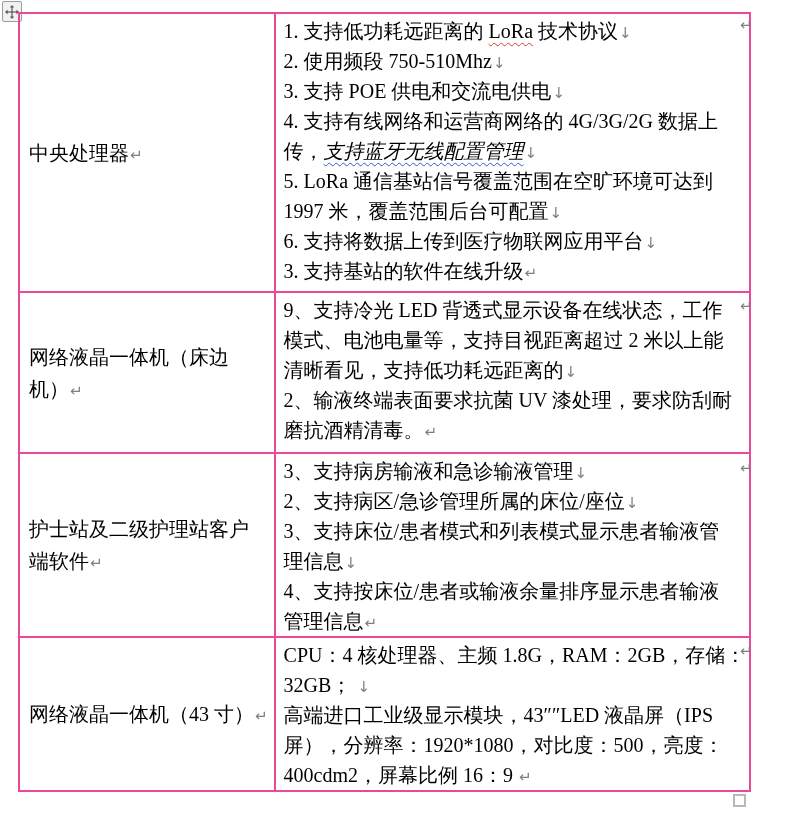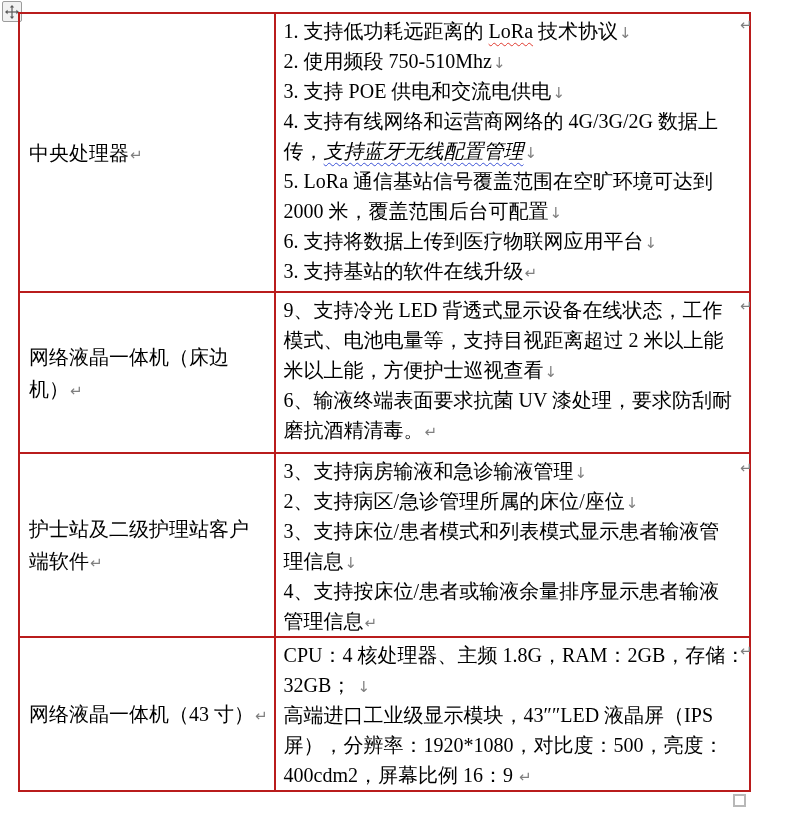--- a/index.html
+++ b/index.html
@@ -29,21 +29,21 @@
     background:#ffffff;
     border:2px solid #b8b8b8;
     box-sizing:border-box;
   }
   table.spec{
     position:absolute;left:18px;top:12px;
     border-collapse:collapse;
     table-layout:fixed;
   }
   table.spec td{
-    border:2px solid #b91c1c;
+    border:2px solid #ec4899;
     overflow:hidden;
     box-sizing:border-box;
   }
   td.dev-cell{
     width:250px;
     vertical-align:middle;
     padding:0 6px 0 9px;
   }
   td.spec-cell{
     width:467px;
@@ -116,35 +116,35 @@
           <td class="dev-cell">
             <div class="line"><span>中央处理器</span><span class="fmt-mark">↵</span></div>
           </td>
           <td class="spec-cell">
             <div class="line"><span>1. 支持低功耗远距离的 </span><span class="wavy-red">LoRa</span><span> 技术协议</span><span class="fmt-mark">↓</span></div>
             <div class="line"><span>2. 使用频段 750-510Mhz</span><span class="fmt-mark">↓</span></div>
             <div class="line"><span>3. 支持 POE 供电和交流电供电</span><span class="fmt-mark">↓</span></div>
             <div class="line"><span>4. 支持有线网络和运营商网络的 4G/3G/2G 数据上</span></div>
             <div class="line"><span>传，</span><span class="wavy-blue">支持蓝牙无线配置管理</span><span class="fmt-mark">↓</span></div>
             <div class="line"><span>5. LoRa 通信基站信号覆盖范围在空旷环境可达到</span></div>
-            <div class="line"><span>2000 米，覆盖范围后台可配置</span><span class="fmt-mark">↓</span></div>
+            <div class="line"><span>1997 米，覆盖范围后台可配置</span><span class="fmt-mark">↓</span></div>
             <div class="line"><span>6. 支持将数据上传到医疗物联网应用平台</span><span class="fmt-mark">↓</span></div>
             <div class="line"><span>3. 支持基站的软件在线升级</span><span class="fmt-mark">↵</span></div>
           </td>
         </tr>
         <tr style="height: 161px;">
           <td class="dev-cell">
             <div class="line"><span>网络液晶一体机（床边</span></div>
             <div class="line"><span>机）</span><span class="fmt-mark">↵</span></div>
           </td>
           <td class="spec-cell">
             <div class="line"><span>9、支持冷光 LED 背透式显示设备在线状态，工作</span></div>
             <div class="line"><span>模式、电池电量等，支持目视距离超过 2 米以上能</span></div>
-            <div class="line"><span>米以上能，方便护士巡视查看</span><span class="fmt-mark">↓</span></div>
-            <div class="line"><span>6、输液终端表面要求抗菌 UV 漆处理，要求防刮耐</span></div>
+            <div class="line"><span>清晰看见，支持低功耗远距离的</span><span class="fmt-mark">↓</span></div>
+            <div class="line"><span>2、输液终端表面要求抗菌 UV 漆处理，要求防刮耐</span></div>
             <div class="line"><span>磨抗酒精清毒。</span><span class="fmt-mark">↵</span></div>
           </td>
         </tr>
         <tr style="height: 181px;">
           <td class="dev-cell">
             <div class="line"><span>护士站及二级护理站客户</span></div>
             <div class="line"><span>端软件</span><span class="fmt-mark">↵</span></div>
           </td>
           <td class="spec-cell">
             <div class="line"><span>3、支持病房输液和急诊输液管理</span><span class="fmt-mark">↓</span></div>

